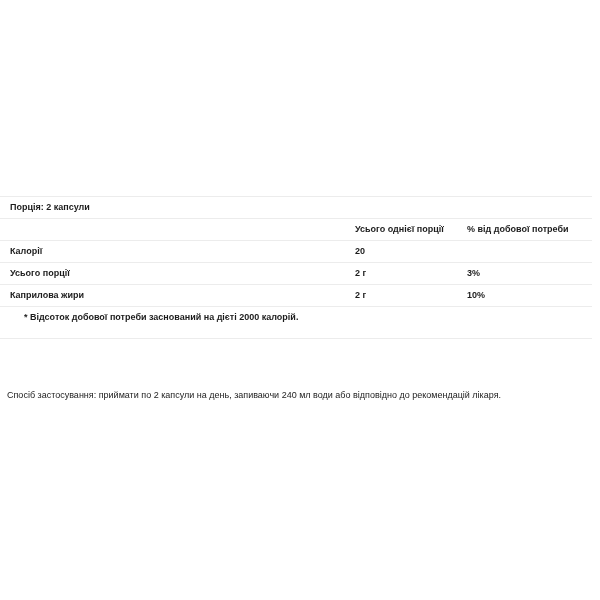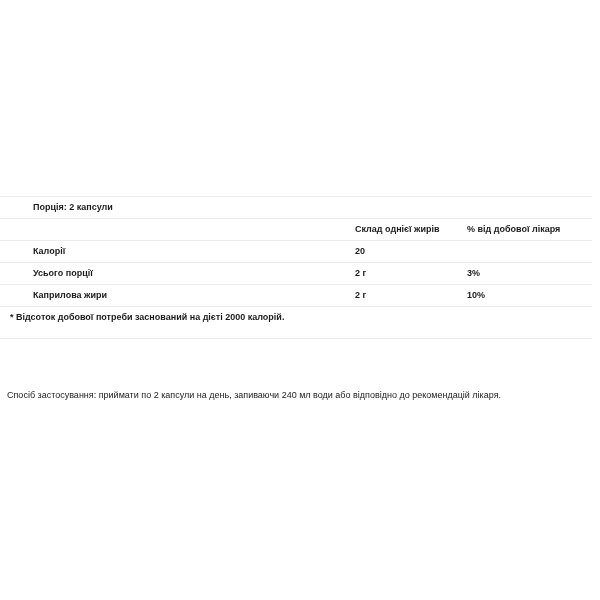--- a/index.html
+++ b/index.html
@@ -11,46 +11,46 @@
     .table {
       position: absolute; left: 0; top: 196px; width: 592px;
       border-top: 1px solid #ececec;
     }
     .row {
       position: relative; height: 21px;
       border-bottom: 1px solid #ececec;
       font-size: 9px; font-weight: bold; line-height: 21px;
     }
     .cell { position: absolute; top: 0; white-space: nowrap; }
-    .c1 { left: 10px; margin-left: 23px; }
+    .c1 { left: 10px; }
     .c2 { left: 355px; }
     .c3 { left: 467px; }
     .notes {
       position: relative; height: 32px;
       border-bottom: 1px solid #ececec;
       font-size: 9px; font-weight: bold; padding-top: 4px; box-sizing: border-box;
     }
-    .notes div { line-height: 12px; padding-left: 10px; white-space: nowrap; }
+    .notes div { line-height: 12px; padding-left: 24px; white-space: nowrap; }
     .usage {
       position: absolute; left: 7px; top: 389px;
       font-size: 9px; font-weight: normal; white-space: nowrap;
       line-height: 12px;
     }
   </style>
 </head>
 <body>
 
 <div class="table">
   <div class="row">
     <span class="cell c1">Порція: 2 капсули</span>
   </div>
   <div class="row">
     <span class="cell c1"></span>
-    <span class="cell c2">Склад однієї жирів</span>
-    <span class="cell c3">% від добової лікаря</span>
+    <span class="cell c2">Усього однієї порції</span>
+    <span class="cell c3">% від добової потреби</span>
   </div>
   <div class="row">
     <span class="cell c1">Калорії</span>
     <span class="cell c2">20</span>
     <span class="cell c3"></span>
   </div>
   <div class="row">
     <span class="cell c1">Усього порції</span>
     <span class="cell c2">2 г</span>
     <span class="cell c3">3%</span>

